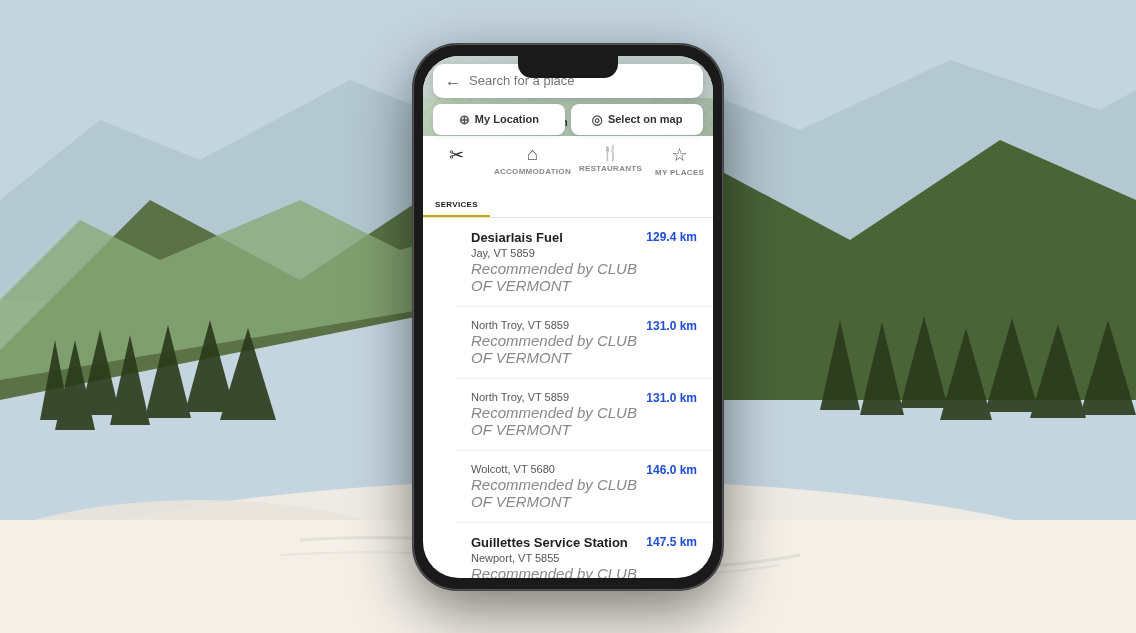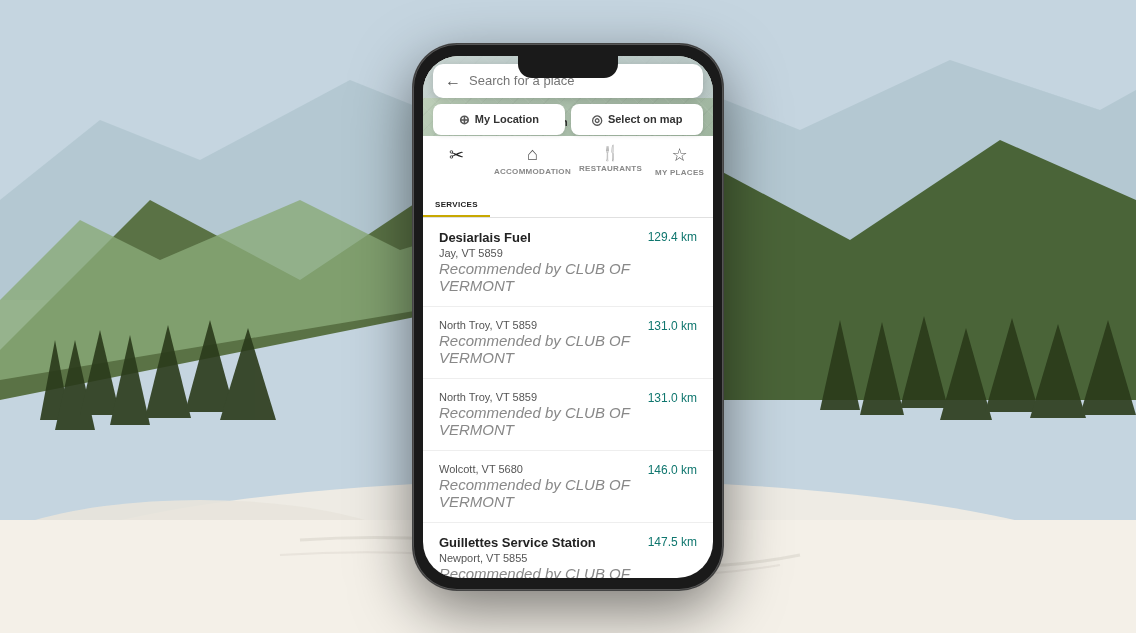--- a/index.html
+++ b/index.html
@@ -236,20 +236,21 @@
 
     .tab.active .tab-label {
       color: #222;
       margin-top: 32px;
     }
 
     
     .list {
       overflow-y: auto;
       max-height: 360px;
+      margin-left: 32px;
     }
 
     .list-item {
       padding: 12px 16px;
       border-bottom: 1px solid #eee;
       display: flex;
       align-items: flex-start;
       justify-content: space-between;
       gap: 8px;
     }
@@ -272,22 +273,22 @@
     }
 
     .item-recommended {
       font-size: 15px;
       color: #888;
       font-style: italic;
     }
 
     .item-distance {
       font-size: 12px;
-      font-weight: 400;
-      color: #0f766e;
+      font-weight: 700;
+      color: #1d4ed8;
       white-space: nowrap;
       flex-shrink: 0;
     }
   </style>
 </head>
 <body>
 
 <div class="bg"></div>
 
 <svg class="bg-svg" viewBox="0 0 1136 633" xmlns="http://www.w3.org/2000/svg" preserveAspectRatio="xMidYMid slice">

